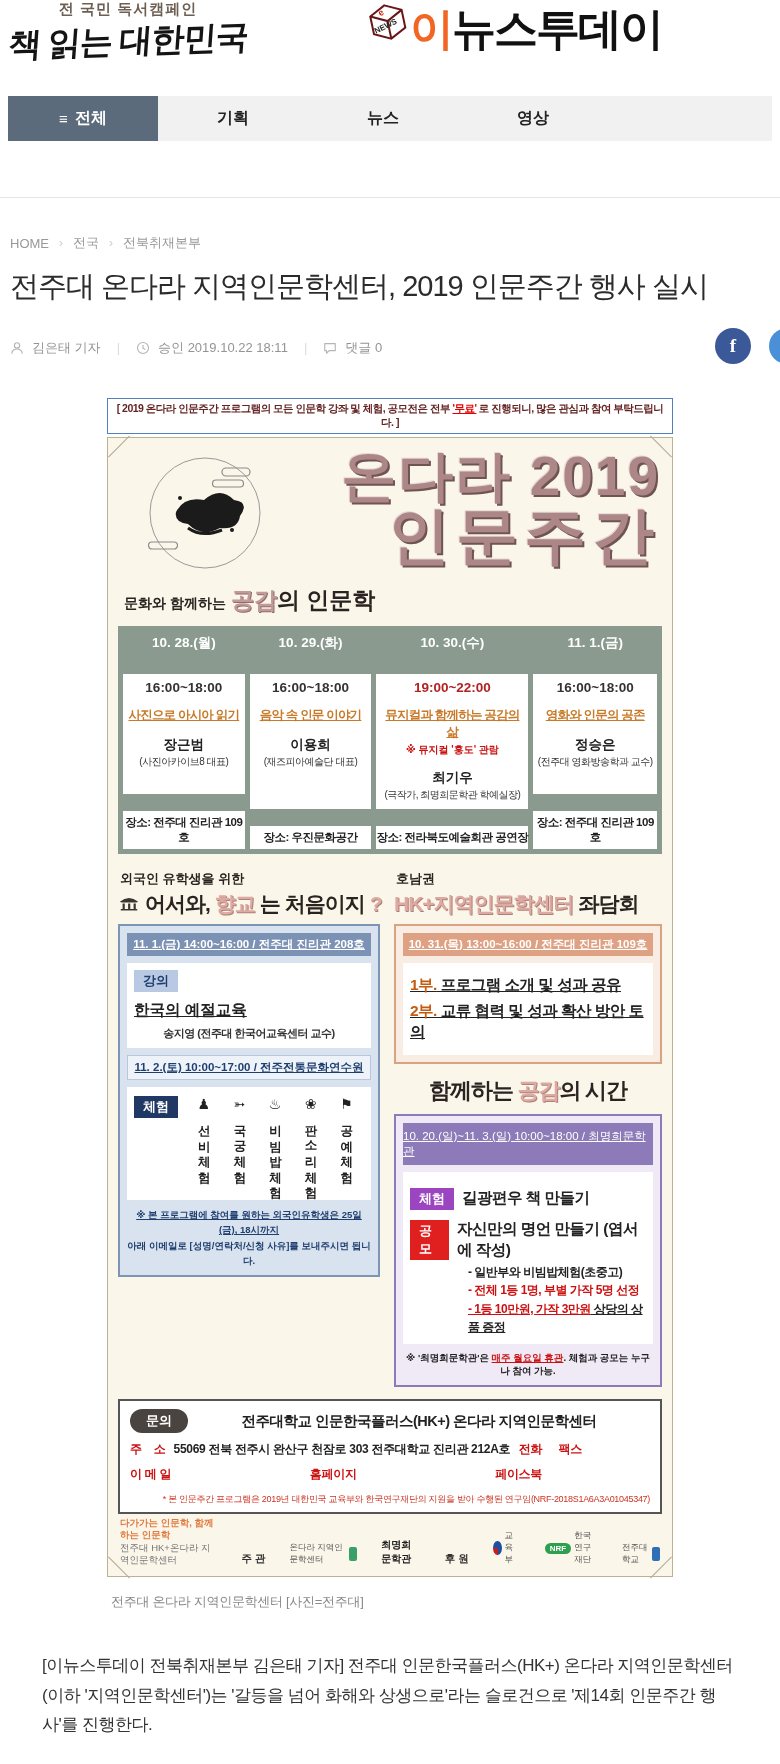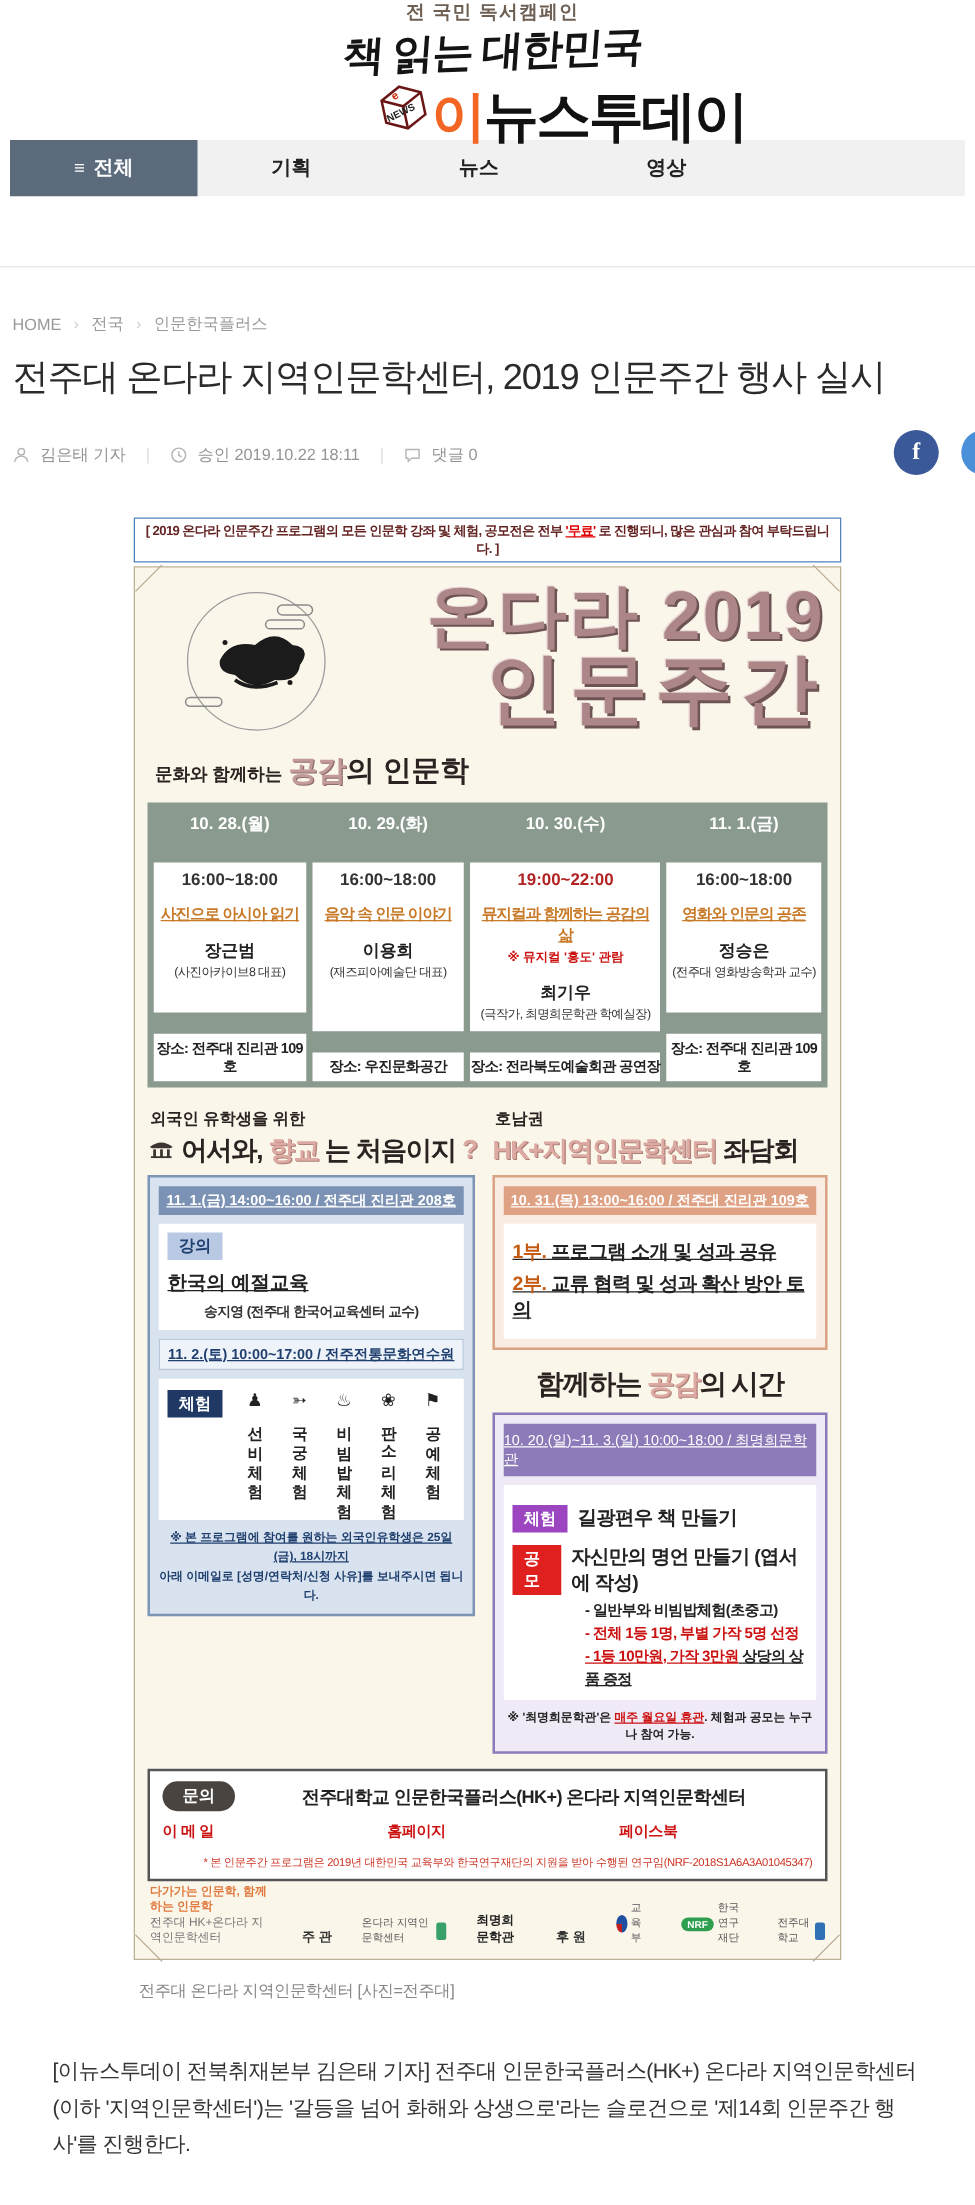--- a/index.html
+++ b/index.html
@@ -4,21 +4,21 @@
 <style>
   * { margin:0; padding:0; box-sizing:border-box; }
   html,body { background:#fff; }
   body {
     width:780px; min-height:1764px; margin:0 auto; overflow-x:hidden;
     font-family:"Liberation Sans","DejaVu Sans",sans-serif; color:#333; position:relative;
   }
   .page { width:780px; position:relative; }
 
   
-  .site-header { height:112px; display:flex; align-items:center; position:relative;flex-direction:column; }
+  .site-header { height:96px; display:flex; align-items:flex-start; position:relative; }
   .campaign-logo { width:240px; margin-left:8px; text-align:center; }
   .campaign-top { font-size:15px; color:#6d5f53; letter-spacing:1px; font-weight:bold; }
   .campaign-main { font-size:33px; font-weight:900; color:#141414; letter-spacing:-1px;
     font-family:"Liberation Serif","DejaVu Serif",serif; transform:skewX(-6deg) rotate(-2deg); display:inline-block; }
   .news-logo { display:flex; align-items:center; margin-left:120px; }
   .news-cube { width:40px; height:40px; display:inline-block; margin-right:2px; margin-top:-14px; }
   .logo-i { color:#f26522; font-size:44px; font-weight:900; letter-spacing:-2px; }
   .logo-rest { color:#111; font-size:44px; font-weight:900; letter-spacing:-2px; }
 
   
@@ -197,21 +197,21 @@
   </div>
 
   <div class="topline"></div>
 
   <div class="article-head">
     <div class="breadcrumb">
       <span class="crumb">HOME</span>
       <span class="crumb-sep">›</span>
       <span class="crumb">전국</span>
       <span class="crumb-sep">›</span>
-      <span class="crumb">인문한국플러스</span>
+      <span class="crumb">전북취재본부</span>
     </div>
     <h1 class="article-title">전주대 온다라 지역인문학센터, 2019 인문주간 행사 실시</h1>
 
     <div class="byline-row">
       <div class="byline">
         <span class="b-icon">
           <svg width="14" height="14" viewBox="0 0 16 16">
               <circle cx="8" cy="5" r="3" fill="none" stroke="#b5b5b5" stroke-width="1.3"></circle>
               <path d="M2,14.5 a6,5.5 0 0 1 12,0" fill="none" stroke="#b5b5b5" stroke-width="1.3"></path>
             </svg>
@@ -419,20 +419,29 @@
           </div>
         </div>
       </div>
 
       <div class="contact-box">
         <div class="contact-head">
           <span class="badge-contact">문의</span>
           <span class="contact-org">전주대학교 인문한국플러스(HK+) 온다라 지역인문학센터</span>
         </div>
         <div class="c-row">
+          <span class="c-label">주    소</span>
+          <span class="c-val">55069 전북 전주시 완산구 천잠로 303 전주대학교 진리관 212A호</span>
+          <span class="c-spacer"></span>
+          <span class="c-label">전화</span>
+          <span class="c-spacer"></span>
+          <span class="c-label">팩스</span>
+          <span style="width:60px"></span>
+        </div>
+        <div class="c-row">
           <span class="c-label">이 메 일</span>
           <span class="c-spacer"></span>
           <span class="c-label">홈페이지</span>
           <span class="c-spacer"></span>
           <span class="c-label">페이스북</span>
           <span style="width:100px"></span>
         </div>
         <div class="contact-fine">* 본 인문주간 프로그램은 2019년 대한민국 교육부와 한국연구재단의 지원을 받아 수행된 연구임(NRF-2018S1A6A3A01045347)</div>
       </div>
 

